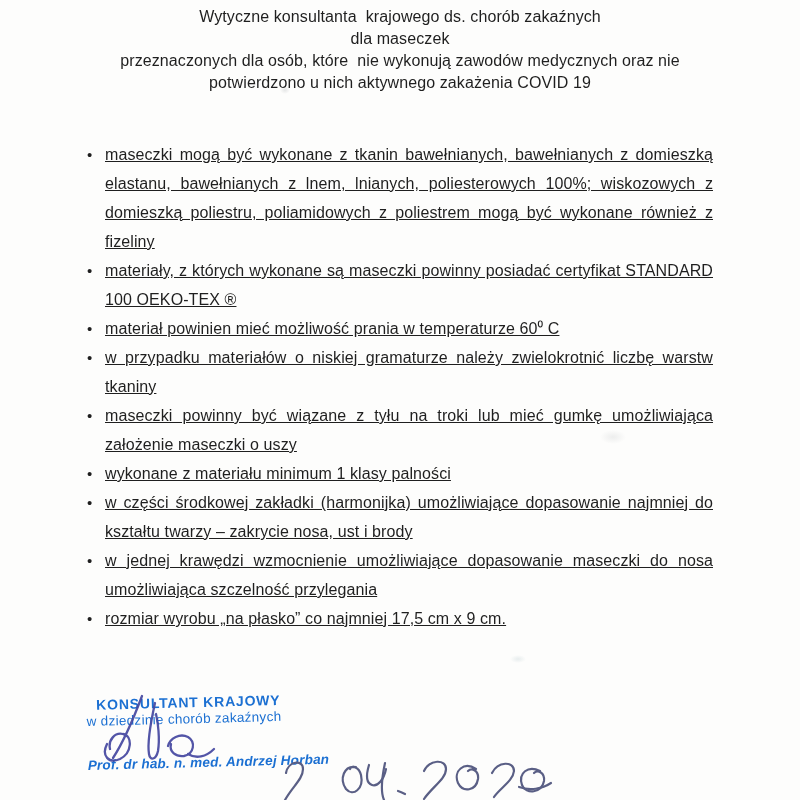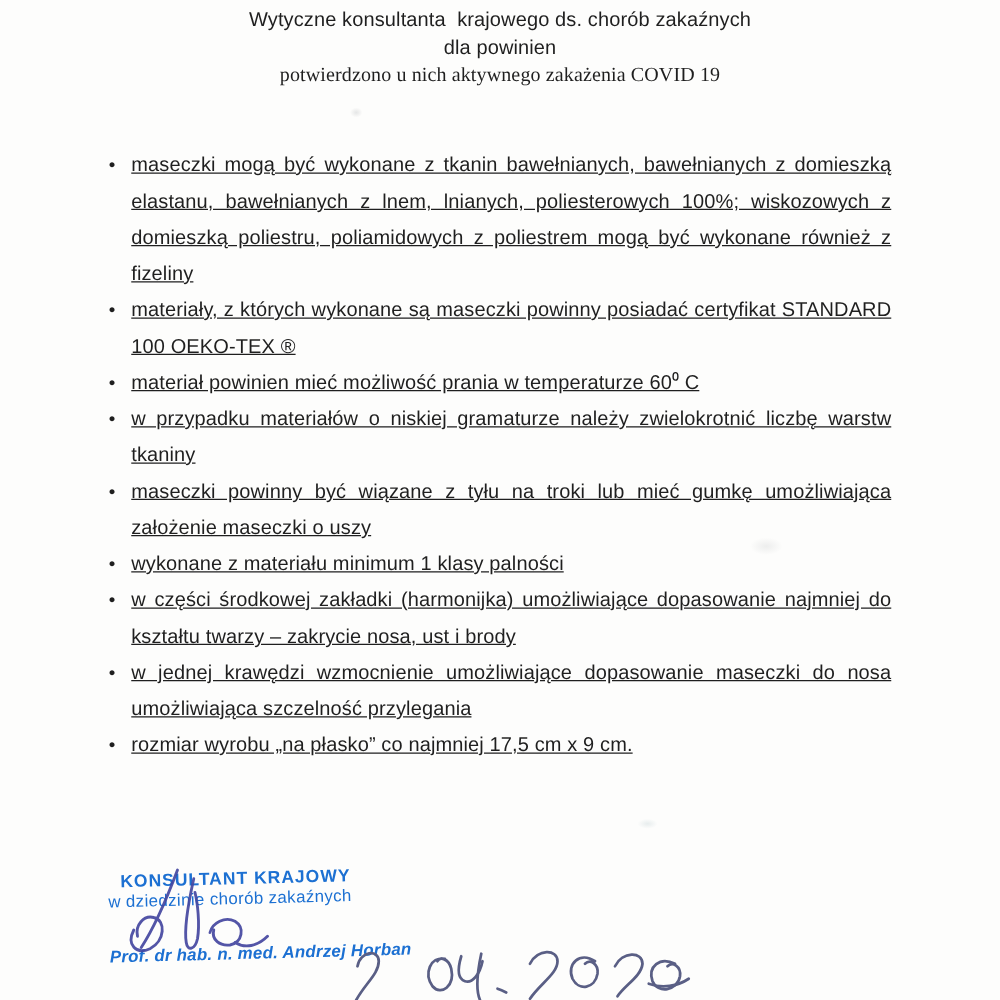--- a/index.html
+++ b/index.html
@@ -11,21 +11,21 @@
   
   .smudge { position:absolute; border-radius:50%; pointer-events:none; }
   .smudge.a { left:280px; top:86px; width:10px; height:8px; background:radial-gradient(closest-side, rgba(120,125,130,.18), rgba(120,125,130,0)); }
   .smudge.b { left:600px; top:430px; width:26px; height:14px; background:radial-gradient(closest-side, rgba(120,125,130,.12), rgba(120,125,130,0)); }
   .smudge.c { left:510px; top:655px; width:16px; height:8px; background:radial-gradient(closest-side, rgba(100,140,150,.14), rgba(100,140,150,0)); }
 
   .doc-header { padding-top:6px; text-align:center; font-size:16px; }
   .doc-header p { margin:0; line-height:22px; white-space:pre-wrap; letter-spacing:0.1px; }
   .t2 { margin-top:13px; }
   .t3 { margin-top:16px; }
-  .t4 { margin-top:8px;font-family:Liberation Serif, serif; }
+  .t4 { margin-top:8px; }
 
   .bullets {
     list-style:none; margin:46px 0 0 105px; padding:0;
     width:608px; font-size:16px; line-height:29px; letter-spacing:0.1px;
   }
   .bullets li { position:relative; margin:0; padding:0; }
   .dot { position:absolute; left:-18px; top:0px; font-size:15px; }
   .li-text { display:block; text-align:justify;text-decoration:underline; }
 
   .stamp {
@@ -48,21 +48,22 @@
 <body>
 
 <div class="page">
 
   <div class="smudge a"></div>
   <div class="smudge b"></div>
   <div class="smudge c"></div>
 
   <header class="doc-header">
     <p class="t1">Wytyczne konsultanta  krajowego ds. chorób zakaźnych</p>
-    <p class="t2">dla powinien</p>
+    <p class="t2">dla maseczek</p>
+    <p class="t3">przeznaczonych dla osób, które  nie wykonują zawodów medycznych oraz nie</p>
     <p class="t4">potwierdzono u nich aktywnego zakażenia COVID 19</p>
   </header>
 
   <ul class="bullets">
     <li>
       <span class="dot">•</span>
       <span class="li-text">maseczki mogą być wykonane z tkanin bawełnianych, bawełnianych z domieszką elastanu, bawełnianych z lnem, lnianych, poliesterowych 100%; wiskozowych z domieszką poliestru, poliamidowych z poliestrem mogą być wykonane również z fizeliny</span>
     </li>
     <li>
       <span class="dot">•</span>

